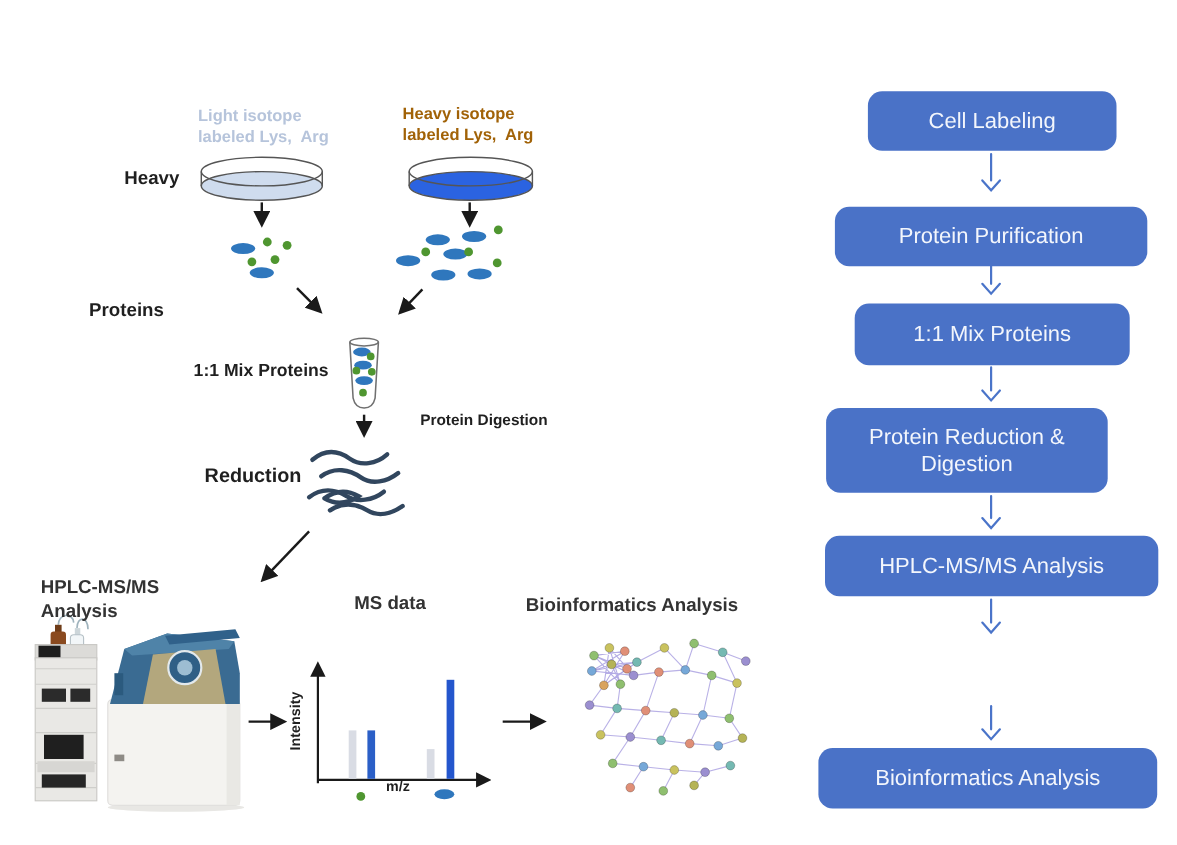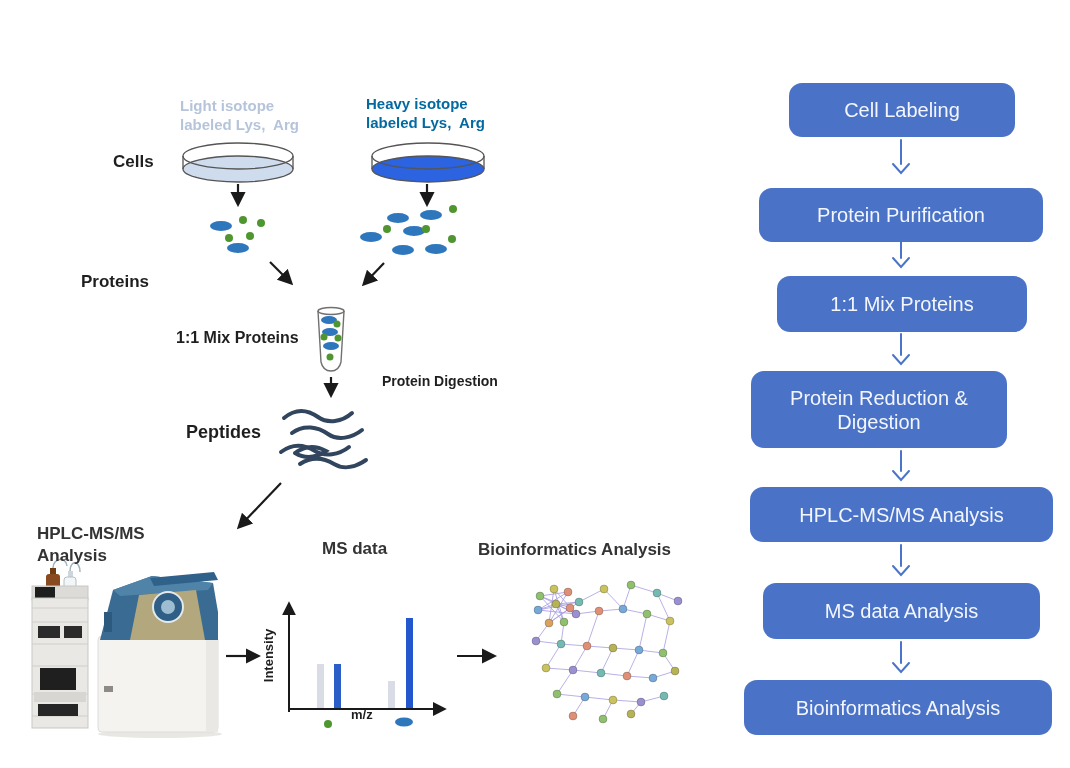--- a/index.html
+++ b/index.html
@@ -1,20 +1,20 @@
 <!DOCTYPE html>
 <html><head>
 <meta charset="utf-8">
 <style>
   html,body{margin:0;padding:0;background:#fff;font-family:"Liberation Sans",sans-serif;}
   .stage{position:relative;width:1070px;height:768px;background:#ffffff;overflow:hidden;}
   svg{position:absolute;left:0;top:0;}
   .lbl{position:absolute;white-space:pre;color:#1f1f1f;}
   .lab-light{left:180px;top:96px;font-size:15px;font-weight:bold;color:#b6c4db;line-height:19px;}
-  .lab-heavy{left:366px;top:94px;font-size:15px;font-weight:bold;color:#0369a1;line-height:19px;}
+  .lab-heavy{left:366px;top:94px;font-size:15px;font-weight:bold;color:#a16207;line-height:19px;}
   .lab-cells{left:113px;top:152px;font-size:17px;font-weight:bold;}
   .lab-proteins{left:81px;top:224px;font-size:17px;font-weight:bold;margin-top:48px;}
   .lab-mix{left:176px;top:329px;font-size:16px;font-weight:bold;}
   .lab-digest{left:382px;top:373px;font-size:14px;font-weight:bold;}
   .lab-peptides{left:186px;top:422px;font-size:18px;font-weight:bold;}
   .lab-hplc{left:37px;top:523px;font-size:17px;font-weight:bold;color:#333;line-height:22px;}
   .lab-msdata{left:322px;top:539px;font-size:17px;font-weight:bold;color:#333;}
   .lab-bioinfo{left:478px;top:540px;font-size:17px;font-weight:bold;color:#333;}
   .lab-intensity{left:228px;top:648px;width:80px;text-align:center;font-size:13px;font-weight:600;transform:rotate(-90deg);}
   .lab-mz{left:351px;top:707px;font-size:13px;font-weight:bold;text-align:right;}
@@ -216,33 +216,32 @@
         <polyline points="893,566 901,575 909,566"></polyline>
       <line x1="901" y1="642" x2="901" y2="663"></line>
         <polyline points="893,663 901,672 909,663"></polyline>
     </g>
   </svg>
 
   <div class="lbl lab-light">Light isotope
 labeled Lys,  Arg</div>
   <div class="lbl lab-heavy">Heavy isotope
 labeled Lys,  Arg</div>
-  <div class="lbl lab-cells">Cells</div>
+  <div class="lbl lab-cells">Heavy</div>
   <div class="lbl lab-proteins">Proteins</div>
   <div class="lbl lab-mix">1:1 Mix Proteins</div>
   <div class="lbl lab-digest">Protein Digestion</div>
-  <div class="lbl lab-peptides">Peptides</div>
+  <div class="lbl lab-peptides">Reduction</div>
   <div class="lbl lab-hplc">HPLC-MS/MS
 Analysis</div>
   <div class="lbl lab-msdata">MS data</div>
   <div class="lbl lab-bioinfo">Bioinformatics Analysis</div>
   <div class="lbl lab-intensity">Intensity</div>
   <div class="lbl lab-mz">m/z</div>
 
   <div class="fc-box b1">Cell Labeling</div>
   <div class="fc-box b2">Protein Purification</div>
   <div class="fc-box b3">1:1 Mix Proteins</div>
   <div class="fc-box b4">Protein Reduction &amp; Digestion</div>
   <div class="fc-box b5">HPLC-MS/MS Analysis</div>
-  <div class="fc-box b6">MS data Analysis</div>
   <div class="fc-box b7">Bioinformatics Analysis</div>
 
 </div>
 
 </body></html>

